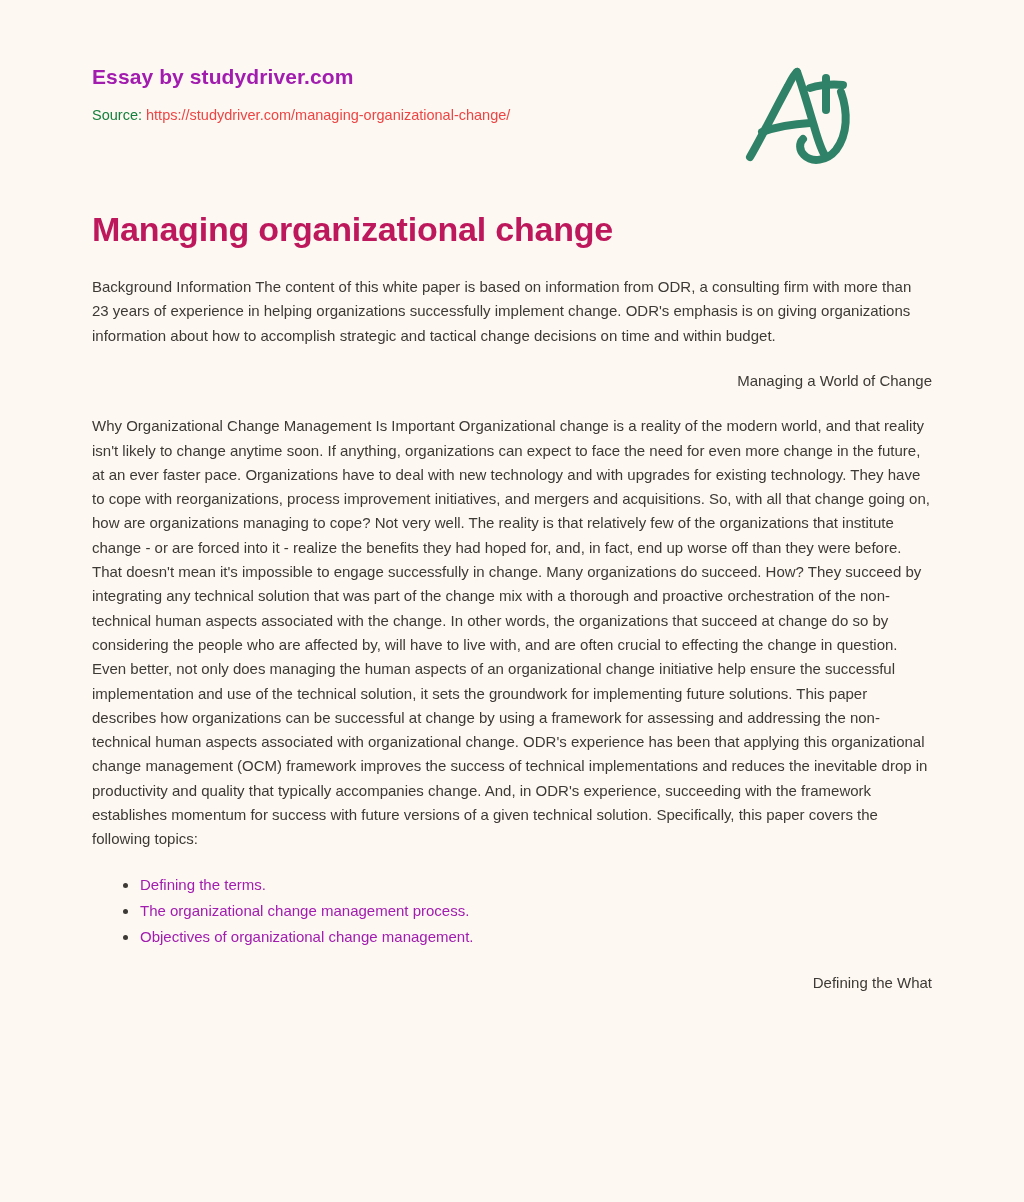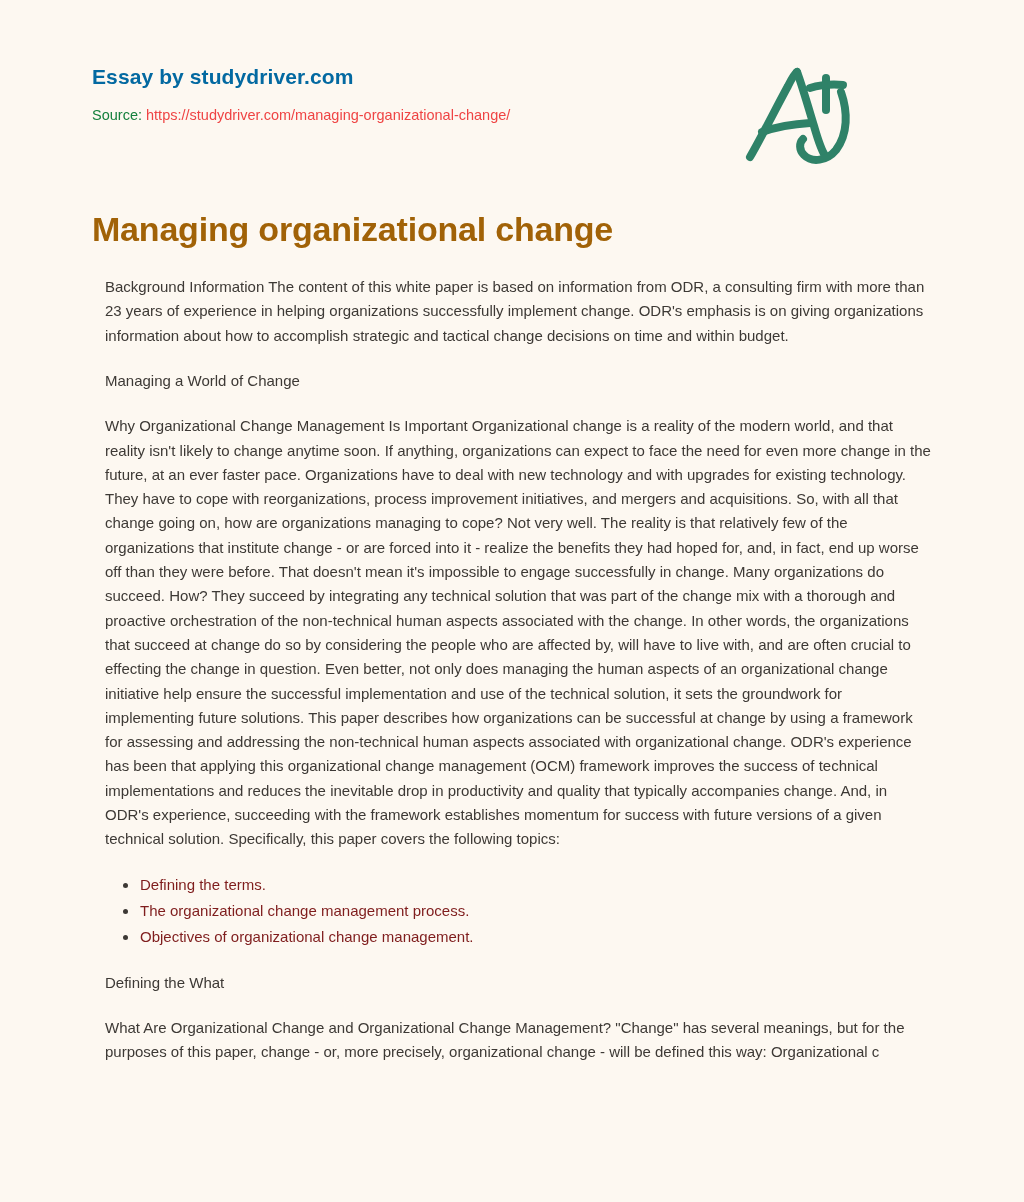--- a/index.html
+++ b/index.html
@@ -28,21 +28,21 @@
   .header {
     position: relative;
     padding-top: 64px;
     height: 120px;
     box-sizing: border-box;
   }
 
   .essay-by {
     font-size: 21px;
     font-weight: bold;
-    color: #0369a1;
+    color: #a21caf;
     letter-spacing: 0.1px;
     line-height: 1.2;
     margin: 0;
   }
 
   .source-line {
     margin-top: 17px;
     font-size: 14.5px;
     color: #7e7874;
     line-height: 1.3;
@@ -71,54 +71,55 @@
     width: 120px;
     height: 110px;
   }
 
   
   .doc-title {
     margin: 0;
     padding-top: 90px;
     font-size: 34px;
     font-weight: bold;
-    color: #a16207;
+    color: #be185d;
     letter-spacing: -0.2px;
     line-height: 1.15;
   }
 
   
   .body-content {
     padding-top: 26px;
     width: 840px;
   }
 
   .para {
-    margin: 0 0 21px 13px;
+    margin: 0 0 21px 0;
     font-size: 15px;
     line-height: 1.62;
     color: #3d3935;
     text-align: left;
   }
 
   .para.heading-para {
     margin-bottom: 21px;
+    text-align: right;
   }
 
   .bullets {
     margin: 0 0 21px 0;
     padding-left: 48px;
     list-style: none;
   }
 
   .bullets li {
     position: relative;
     font-size: 15px;
     line-height: 1.62;
-    color: #7f1d1d;
+    color: #a21caf;
     padding-left: 0;
     margin-bottom: 2px;
   }
 
   .bullets li::before {
     content: "";
     position: absolute;
     left: -17px;
     top: 10px;
     width: 5px;
@@ -166,16 +167,15 @@
     <p class="para heading-para">Managing a World of Change</p>
     <p class="para">Why Organizational Change Management Is Important Organizational change is a reality of the modern world, and that reality isn't likely to change anytime soon. If anything, organizations can expect to face the need for even more change in the future, at an ever faster pace. Organizations have to deal with new technology and with upgrades for existing technology. They have to cope with reorganizations, process improvement initiatives, and mergers and acquisitions. So, with all that change going on, how are organizations managing to cope? Not very well. The reality is that relatively few of the organizations that institute change - or are forced into it - realize the benefits they had hoped for, and, in fact, end up worse off than they were before. That doesn't mean it's impossible to engage successfully in change. Many organizations do succeed. How? They succeed by integrating any technical solution that was part of the change mix with a thorough and proactive orchestration of the non-technical human aspects associated with the change. In other words, the organizations that succeed at change do so by considering the people who are affected by, will have to live with, and are often crucial to effecting the change in question. Even better, not only does managing the human aspects of an organizational change initiative help ensure the successful implementation and use of the technical solution, it sets the groundwork for implementing future solutions. This paper describes how organizations can be successful at change by using a framework for assessing and addressing the non-technical human aspects associated with organizational change. ODR's experience has been that applying this organizational change management (OCM) framework improves the success of technical implementations and reduces the inevitable drop in productivity and quality that typically accompanies change. And, in ODR's experience, succeeding with the framework establishes momentum for success with future versions of a given technical solution. Specifically, this paper covers the following topics:</p>
 
     <ul class="bullets">
       <li>Defining the terms.</li>
       <li>The organizational change management process.</li>
       <li>Objectives of organizational change management.</li>
     </ul>
 
     <p class="para heading-para">Defining the What</p>
-    <p class="para">What Are Organizational Change and Organizational Change Management? "Change" has several meanings, but for the purposes of this paper, change - or, more precisely, organizational change - will be defined this way: Organizational c</p>
   </div>
 
 </div>
 
 </body></html>

